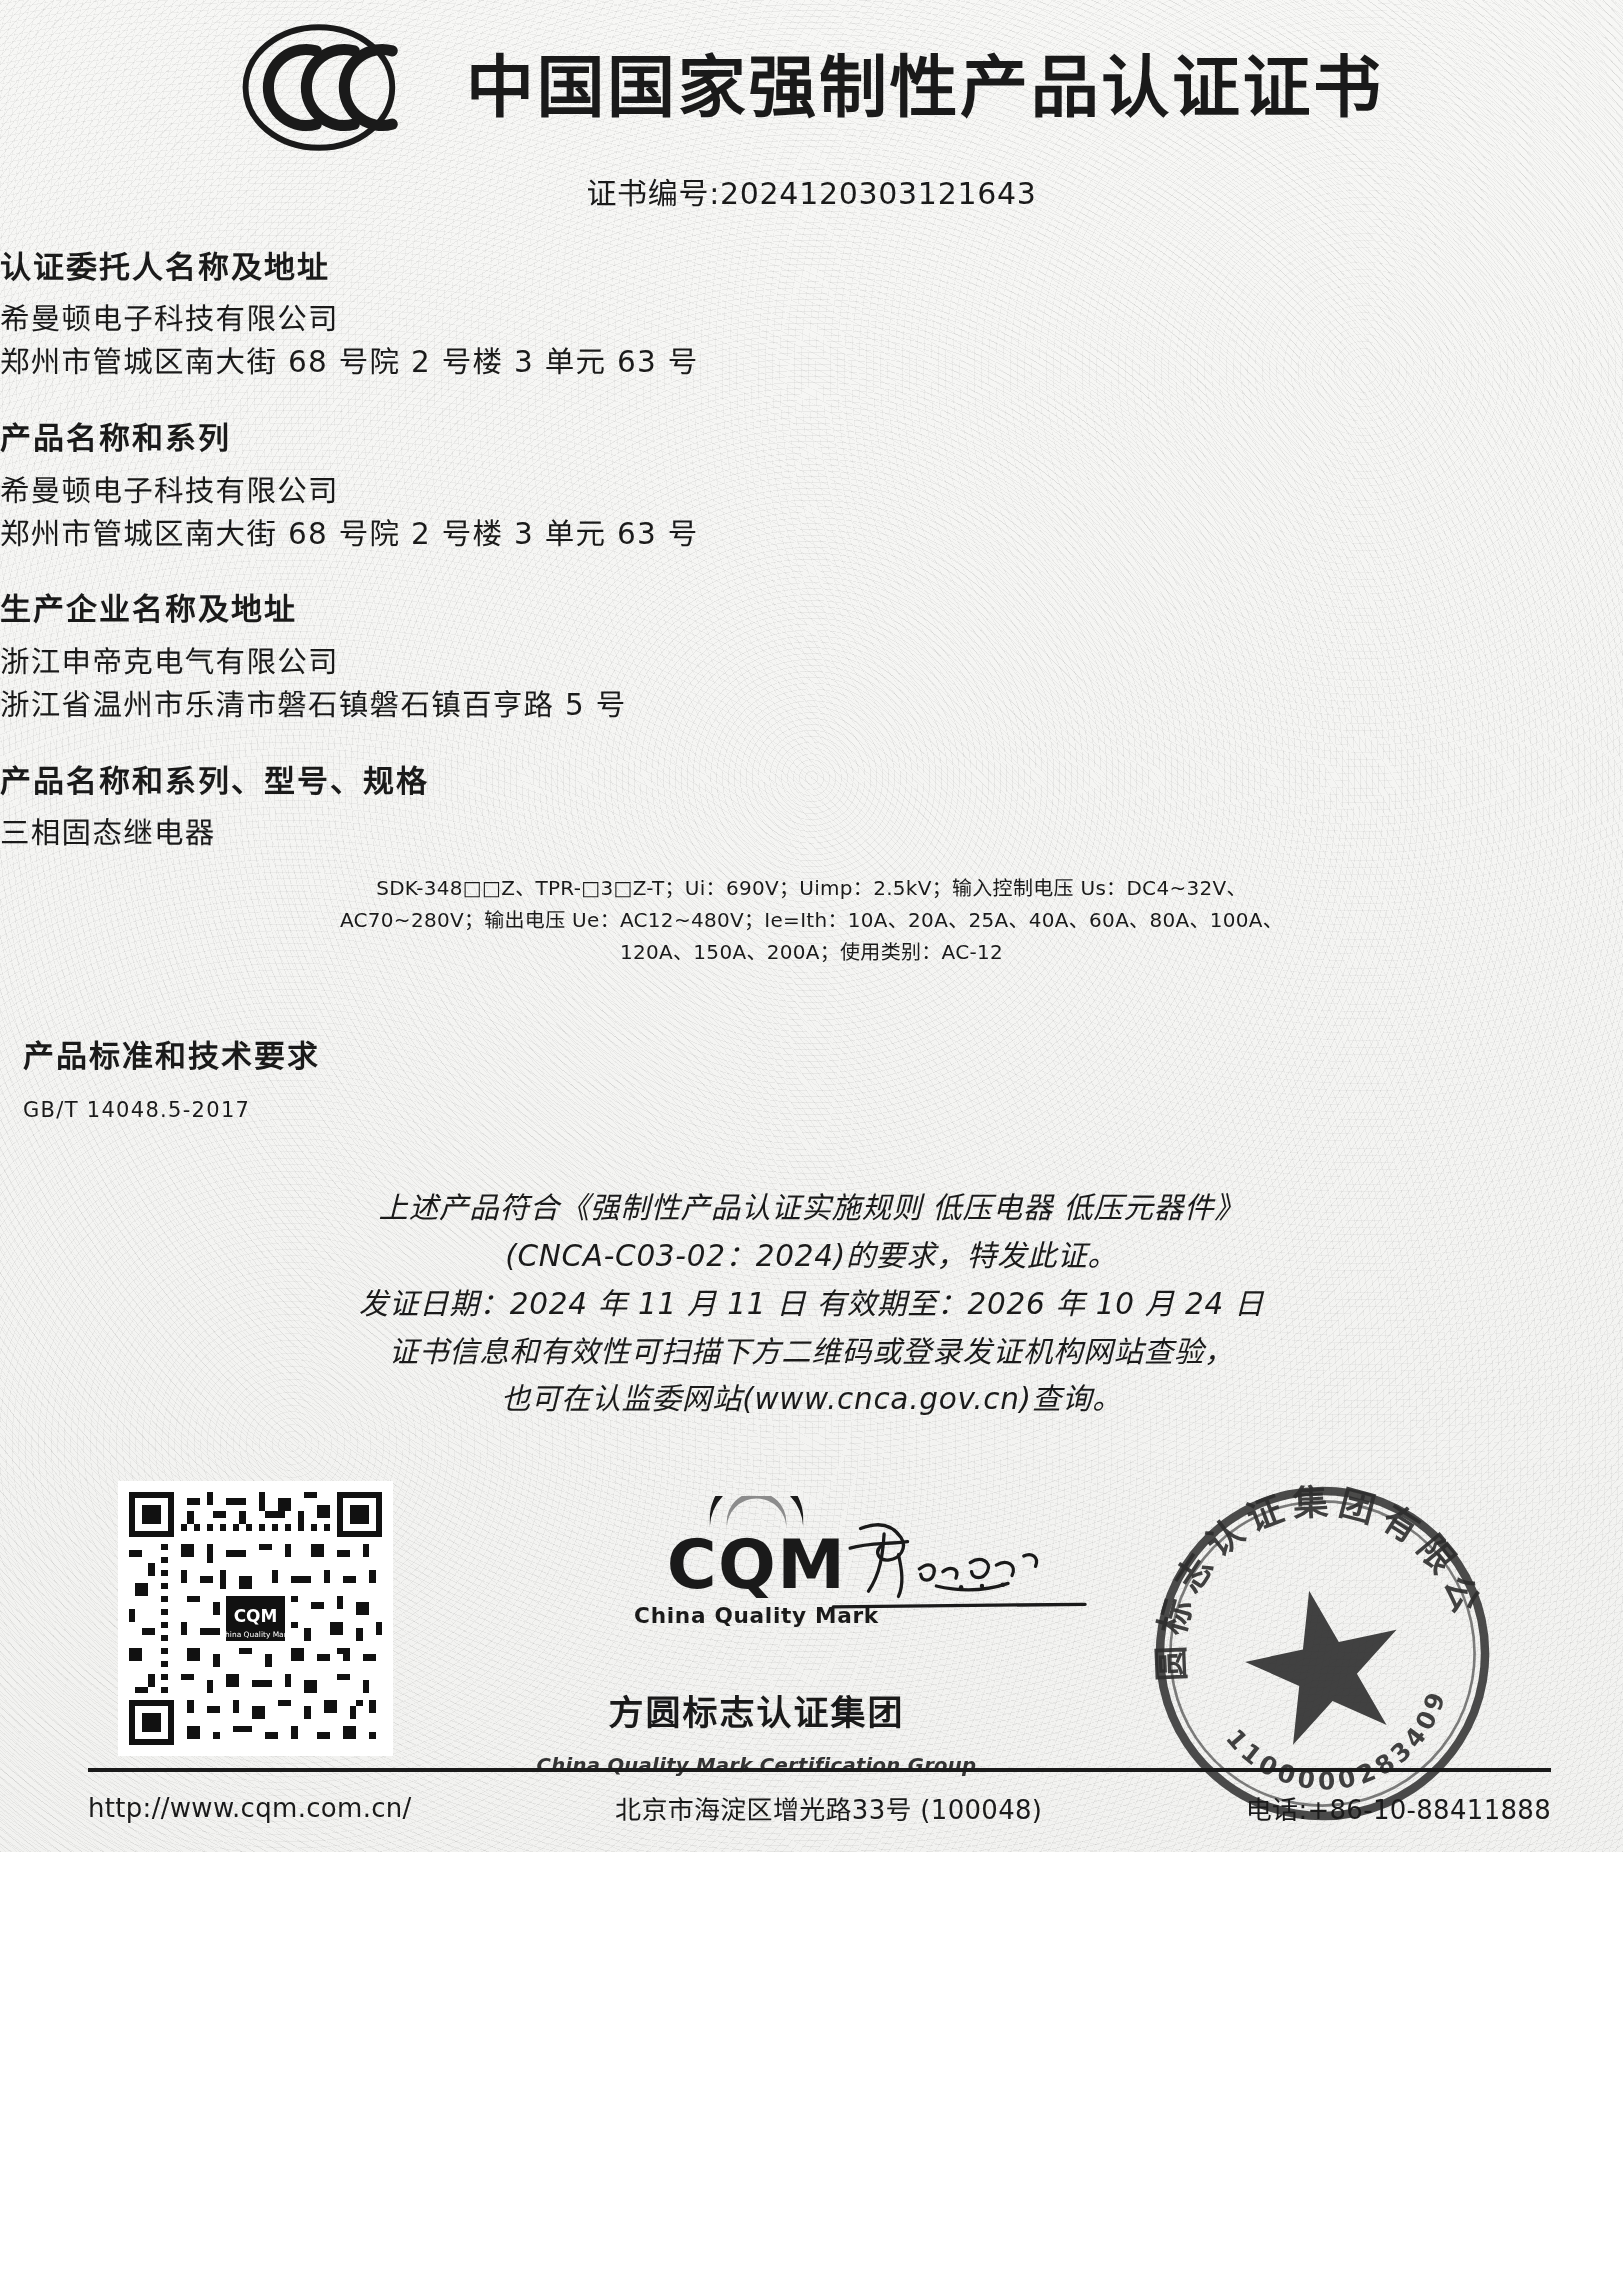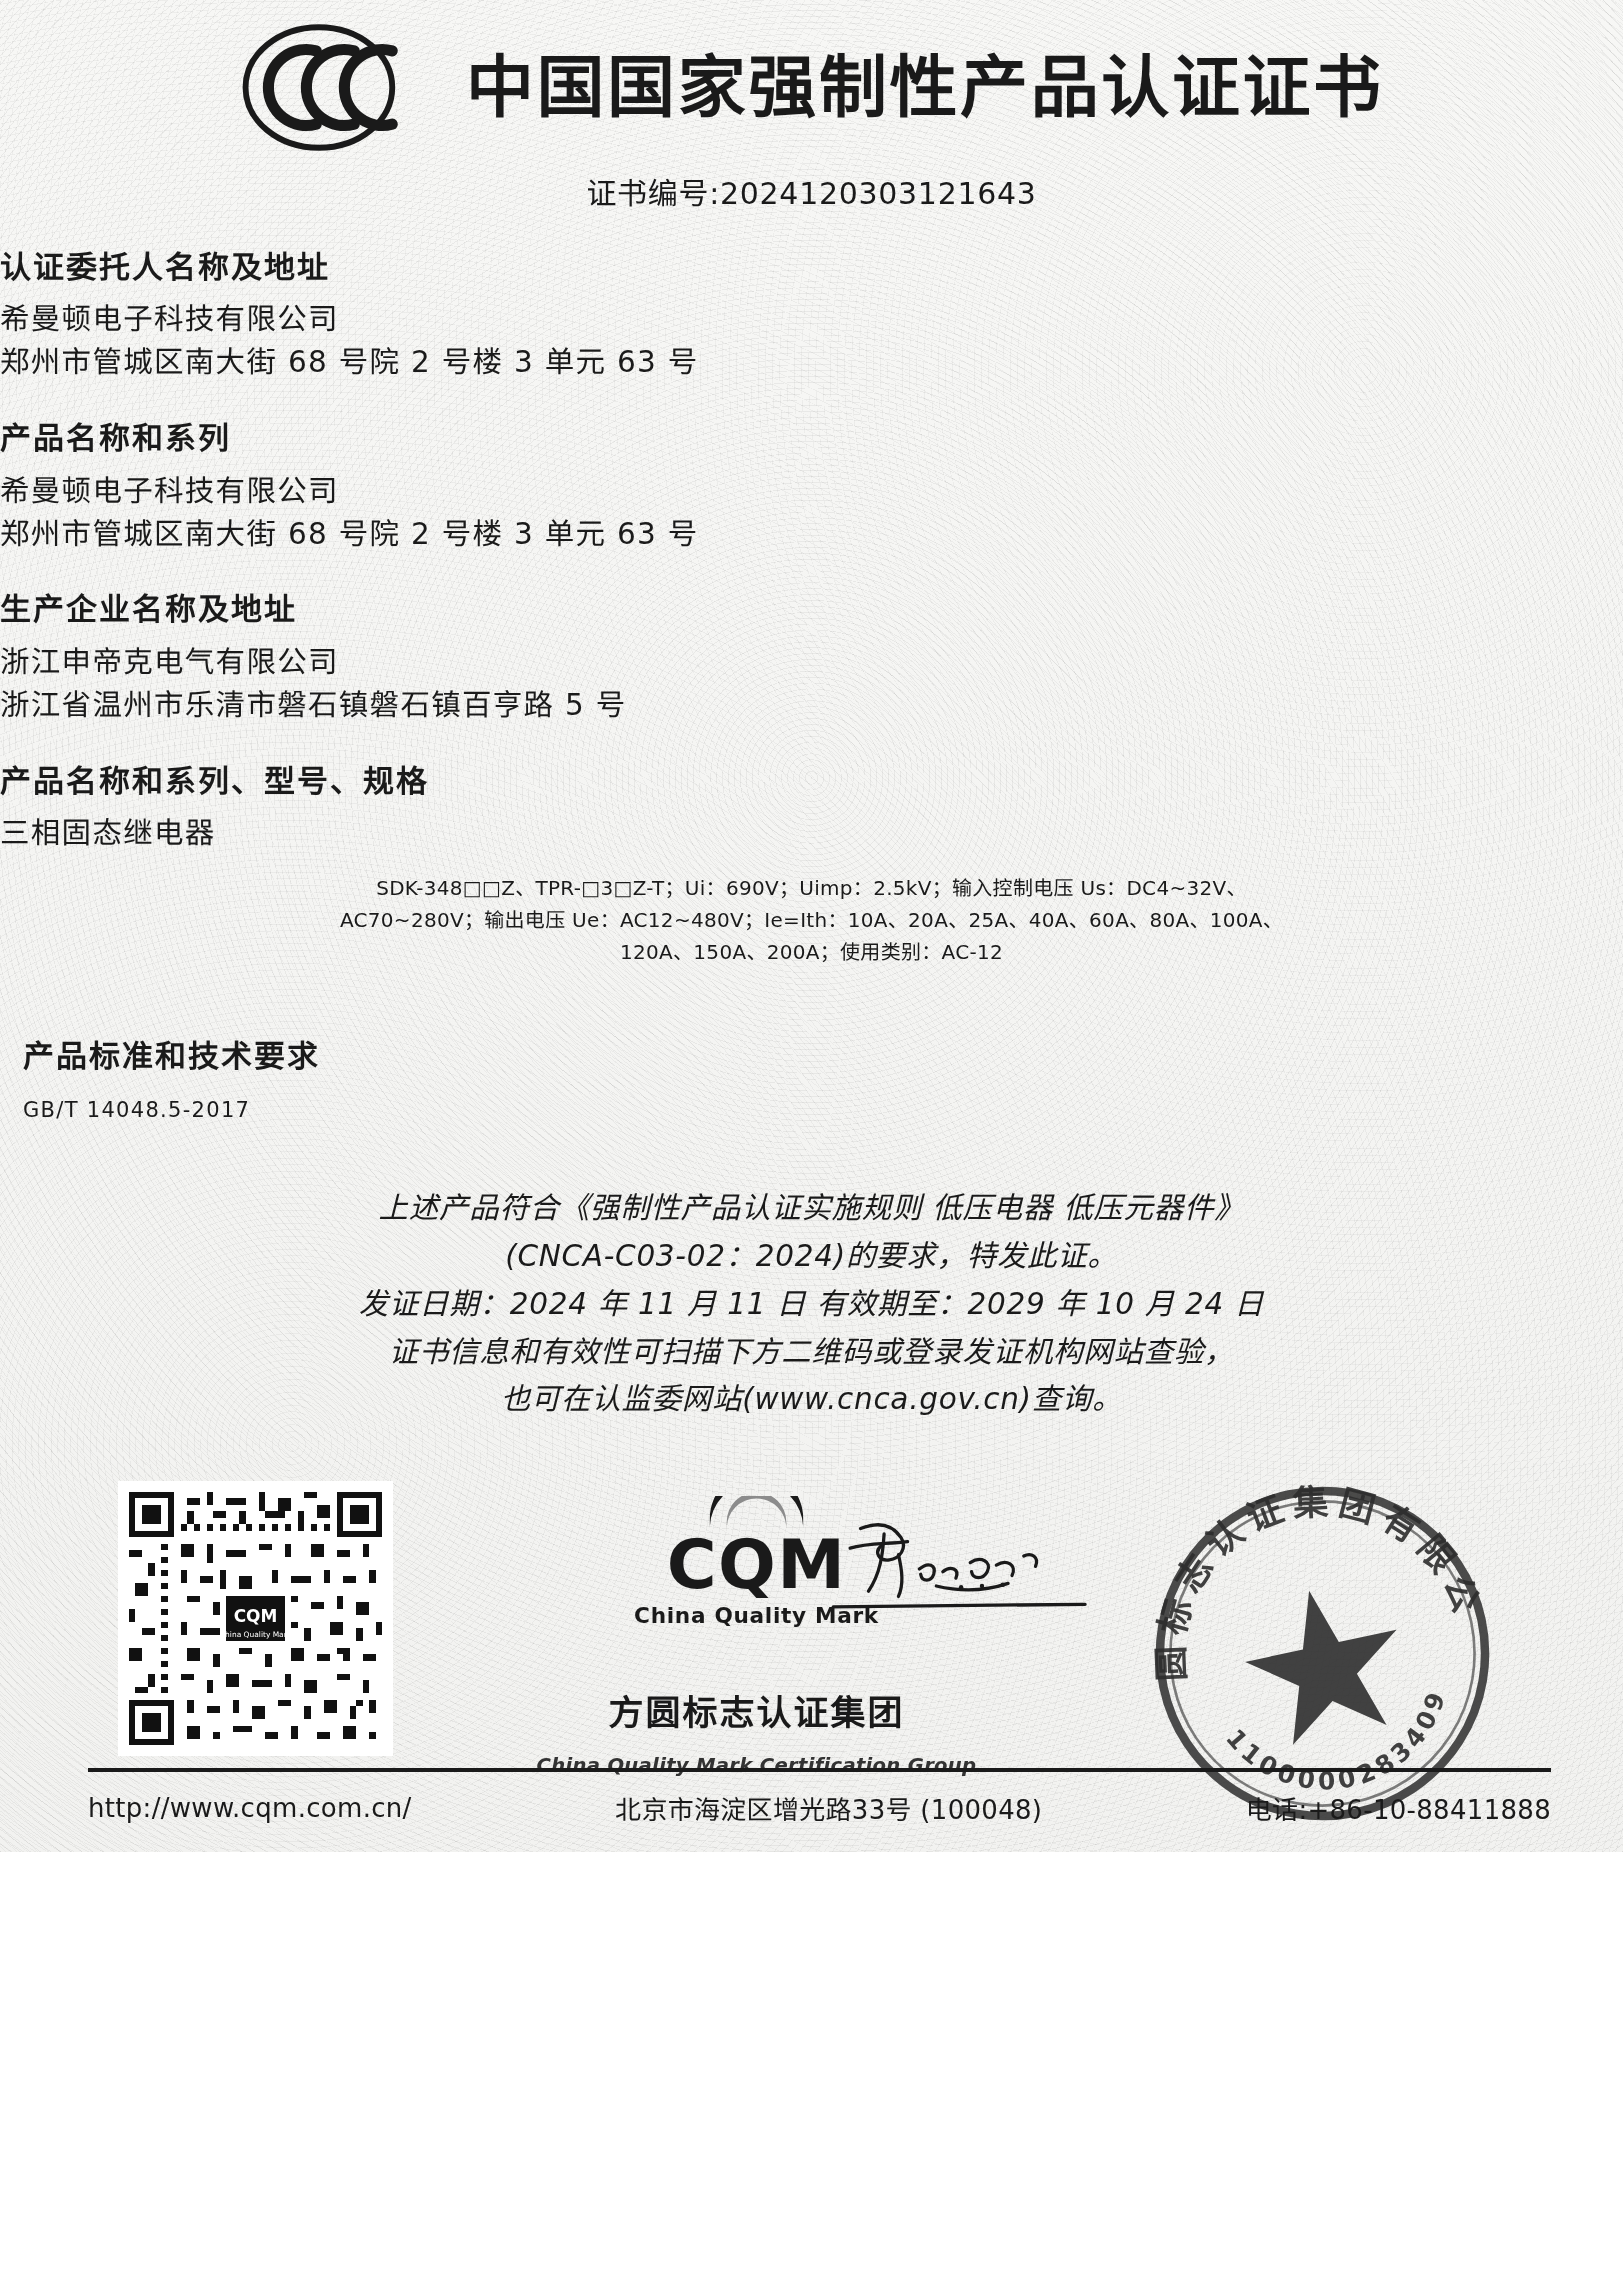--- a/index.html
+++ b/index.html
@@ -252,21 +252,21 @@
   </div>
 
   <div class="block std-block">
     <div class="block-title">产品标准和技术要求</div>
     <div class="std-value">GB/T 14048.5-2017</div>
   </div>
 
   <div class="statement">
     <div class="statement-line">上述产品符合《强制性产品认证实施规则 低压电器 低压元器件》</div>
     <div class="statement-line">(CNCA-C03-02：2024)的要求，特发此证。</div>
-    <div class="statement-line">发证日期：2024 年 11 月 11 日  有效期至：2029 年 10 月 24 日</div>
+    <div class="statement-line">发证日期：2024 年 11 月 11 日  有效期至：2026 年 10 月 24 日</div>
     <div class="statement-line">证书信息和有效性可扫描下方二维码或登录发证机构网站查验，</div>
     <div class="statement-line">也可在认监委网站(www.cnca.gov.cn)查询。</div>
   </div>
 
   <div class="marks">
 
     <div class="qr">
       <svg width="267" height="267" viewBox="0 0 41 41" shape-rendering="crispEdges">
         <rect width="41" height="41" fill="#ffffff"></rect>
         <g fill="#111111">

